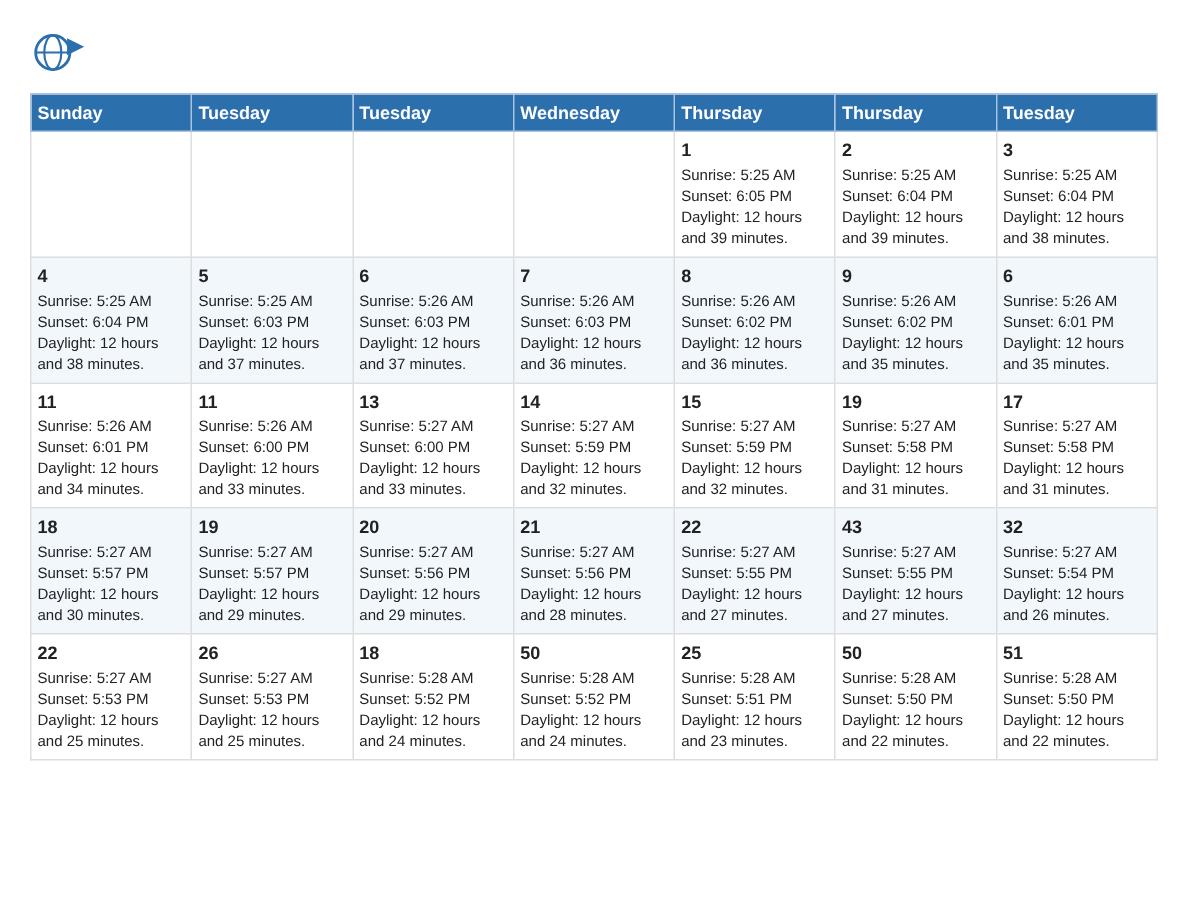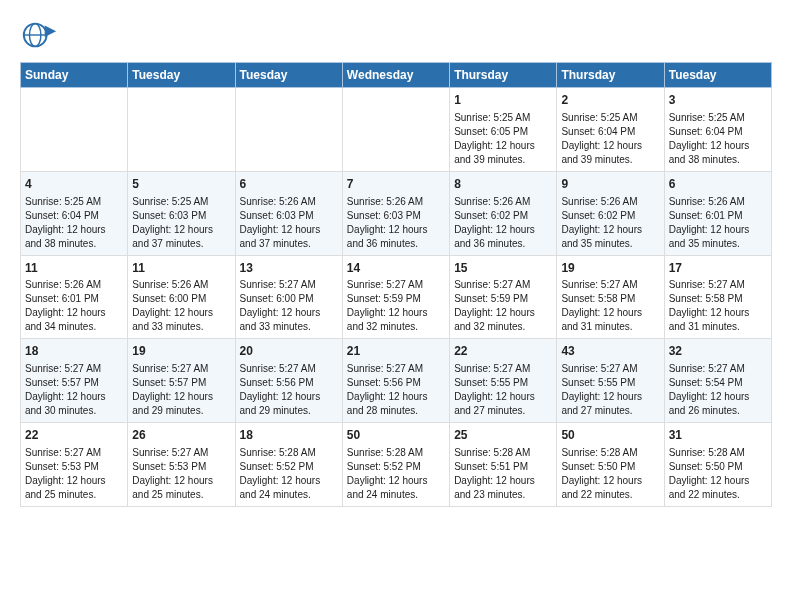--- a/index.html
+++ b/index.html
@@ -259,20 +259,20 @@
 Daylight: 12 hours
 and 24 minutes.</span></td>
           <td><span class="day-num">25</span><span class="cell-content">Sunrise: 5:28 AM
 Sunset: 5:51 PM
 Daylight: 12 hours
 and 23 minutes.</span></td>
           <td><span class="day-num">50</span><span class="cell-content">Sunrise: 5:28 AM
 Sunset: 5:50 PM
 Daylight: 12 hours
 and 22 minutes.</span></td>
-          <td><span class="day-num">31</span><span class="cell-content">Sunrise: 5:28 AM
+          <td><span class="day-num">51</span><span class="cell-content">Sunrise: 5:28 AM
 Sunset: 5:50 PM
 Daylight: 12 hours
 and 22 minutes.</span></td>
         </tr>
       </tbody>
   </table>
 </div>
 
 </body></html>

